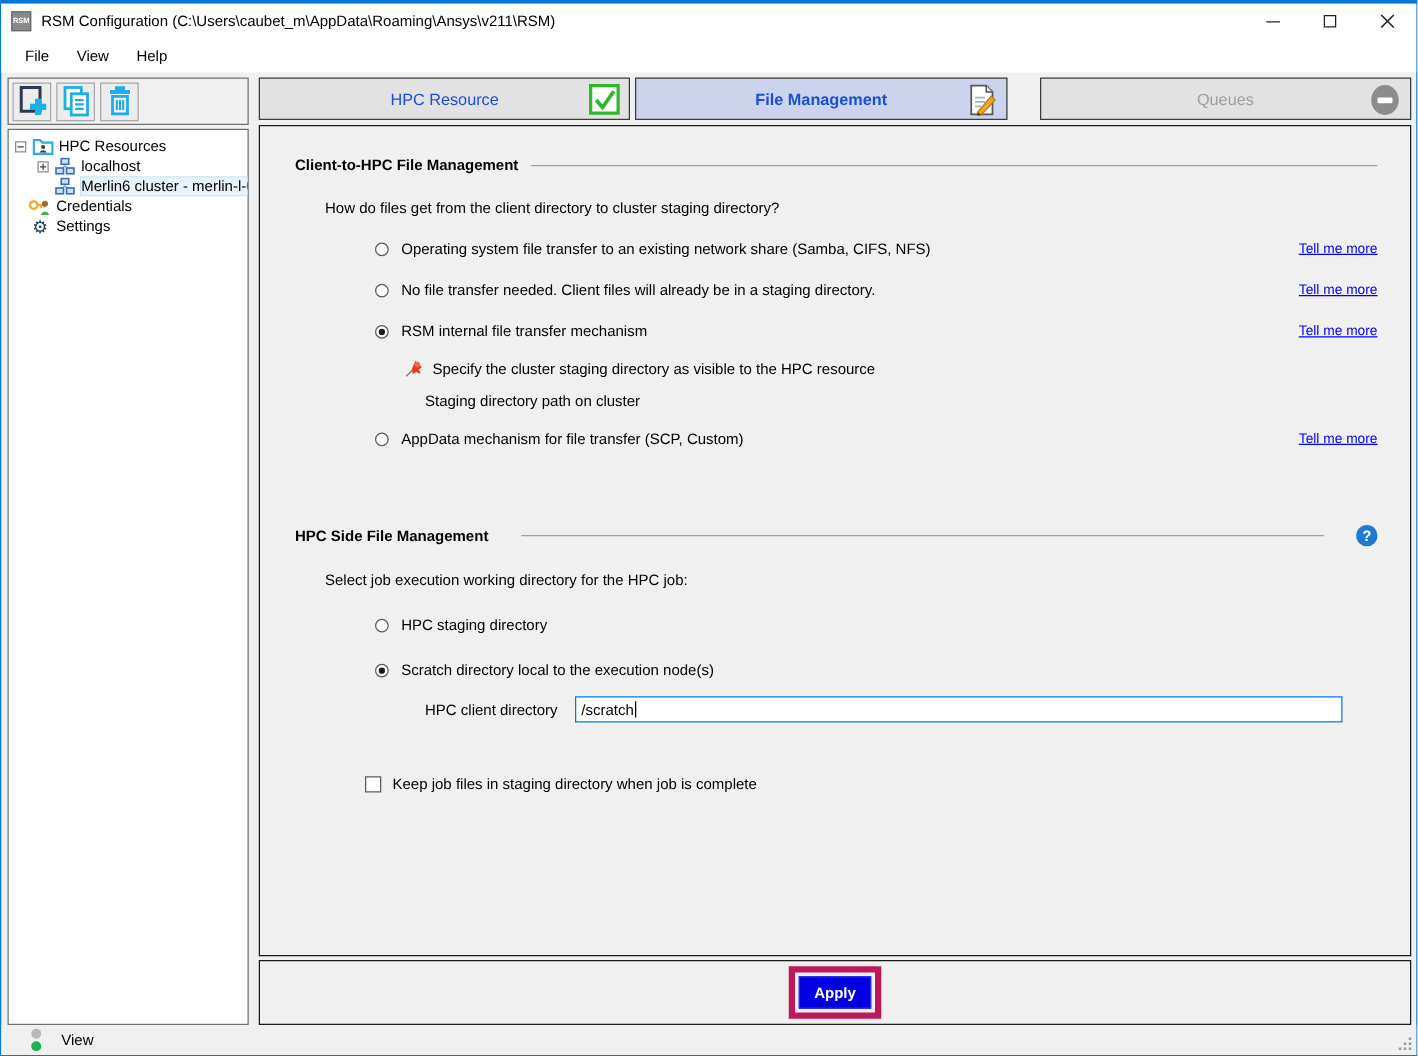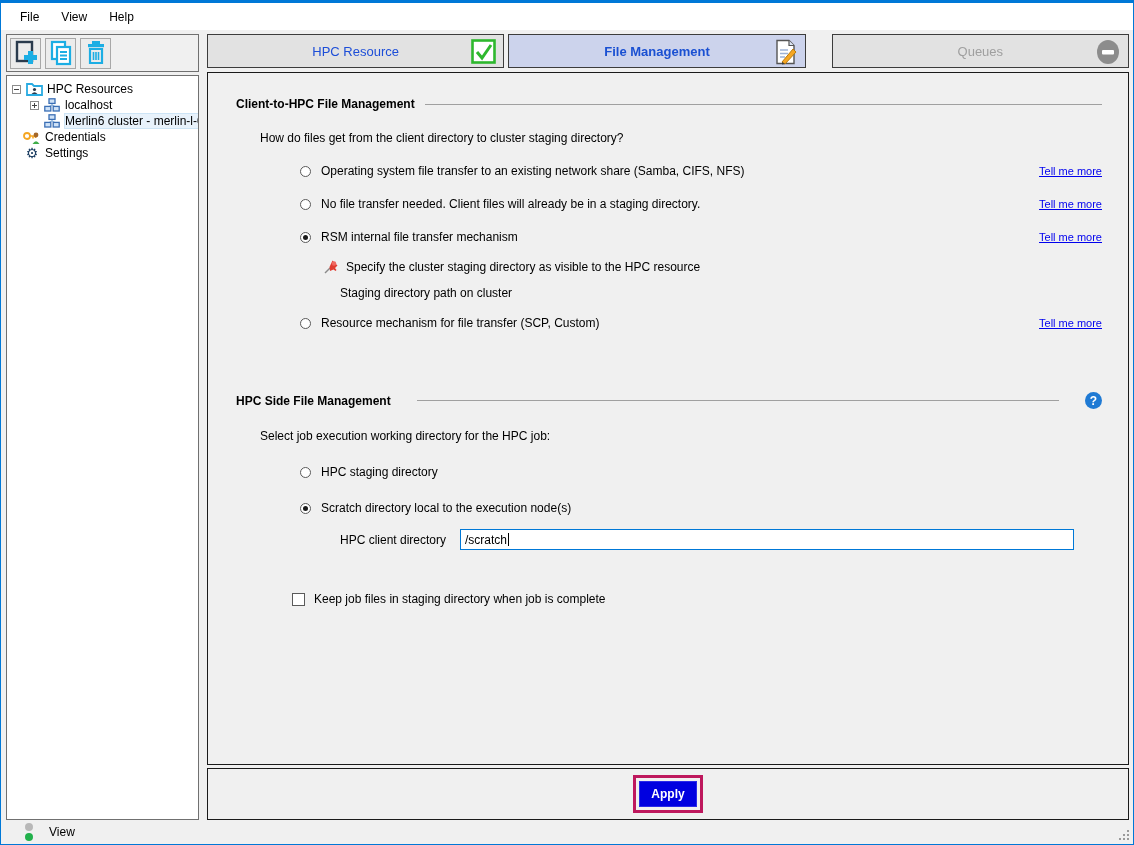--- a/index.html
+++ b/index.html
@@ -76,37 +76,54 @@
   .hpc-opt { margin:22px 0 0 64px; }
   .scratch-row { margin:14px 28px 0 104px; }
   .scratch-row .textbox { margin-left:14px; }
   .staging-row .textbox { margin-left:12px; }
   .check-row { display:flex; align-items:center; margin:42px 0 0 56px; }
   .checkbox { width:13px; height:13px; border:1px solid #5a5a5a; background:#fff; flex:0 0 auto; }
   .check-label { margin-left:9px; }
   
   .bottom-bar { height:52px; flex:0 0 auto; border:1px solid #1a1a1a; margin-top:3px; background:#f0f0f0;
     display:flex; align-items:center; justify-content:center; }
-  .apply-wrap { border:3px solid #be185d; padding:3px; background:#f0f0f0; }
+  .apply-wrap { border:5px solid #be185d; padding:3px; background:#f0f0f0; }
   .apply-btn { width:58px; height:26px; background:#0000e0; color:#fff; font-weight:bold; font-size:12px;
     border:1px solid #2a2ae8; font-family:"Liberation Sans", sans-serif; }
   
   .statusbar { height:24px; flex:0 0 auto; display:flex; align-items:center; padding-left:24px; background:#f0f0f0; position:relative; }
   .traffic { display:flex; flex-direction:column; margin-right:16px; }
   .dot { width:8px; height:8px; border-radius:50%; }
   .dot.gray { background:#b8b8b8; margin-bottom:2px; }
   .dot.green { background:#22b14c; }
   .grip { position:absolute; right:4px; bottom:4px; width:2px; height:2px; background:#9a9a9a;
     box-shadow:-4px 0 0 #9a9a9a,-8px 0 0 #9a9a9a,-4px -4px 0 #9a9a9a,0 -4px 0 #9a9a9a,0 -8px 0 #9a9a9a; }
 </style>
 </head>
 <body>
 
 <div class="window">
 
+  <div class="titlebar">
+    <div class="app-icon">RSM</div>
+    <div class="title-text">RSM Configuration (C:\Users\caubet_m\AppData\Roaming\Ansys\v211\RSM)</div>
+    <div class="win-controls">
+      <div class="win-btn">
+          <span class="min-glyph"></span>
+        </div>
+      <div class="win-btn">
+          <span class="max-glyph"></span>
+        </div>
+      <div class="win-btn">
+        <svg width="12" height="12" viewBox="0 0 12 12">
+          <path d="M1 1 L11 11 M11 1 L1 11" stroke="#222" stroke-width="1.3"></path>
+        </svg>
+      </div>
+    </div>
+  </div>
 
   <div class="menubar">
     <div class="menu-item">File</div>
     <div class="menu-item">View</div>
     <div class="menu-item">Help</div>
   </div>
 
   <div class="main">
 
     <div class="left-col">
@@ -258,21 +275,21 @@
           </svg>
           <span class="pin-note">Specify the cluster staging directory as visible to the HPC resource</span>
         </div>
 
         <div class="field-row staging-row">
           <span class="field-label">Staging directory path on cluster</span>
         </div>
 
         <div class="opt-row" style="margin-top:16px;">
           <span class="radio"></span>
-          <span class="opt-label">Resource mechanism for file transfer (SCP, Custom)</span>
+          <span class="opt-label">AppData mechanism for file transfer (SCP, Custom)</span>
           <a class="tellmore">Tell me more</a>
         </div>
 
         <div class="section-head hpc-section">
           <span class="section-title">HPC Side File Management</span>
           <span class="section-rule"></span>
           <span class="help-icon">?</span>
         </div>
         <div class="question">Select job execution working directory for the HPC job:</div>
 

